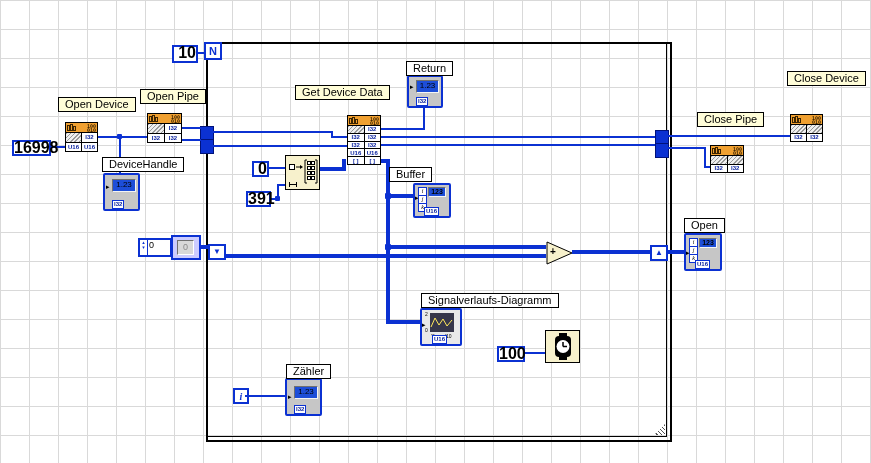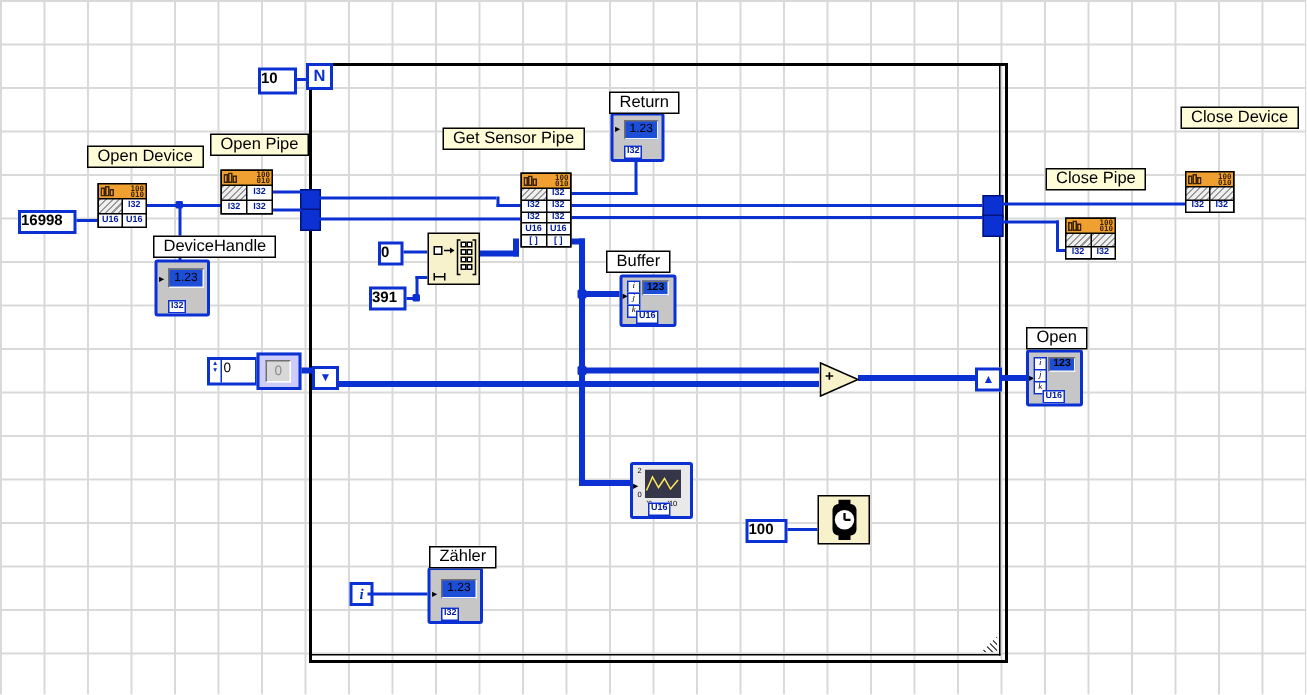--- a/index.html
+++ b/index.html
@@ -13,21 +13,21 @@
   .abs{position:absolute;}
   
   .wire{position:absolute;background:#0b31d2;}
   .dot{position:absolute;background:#0b31d2;border-radius:1px;}
   
   .lbl{position:absolute;border:1px solid #000;background:#fffdd8;color:#000;
        font-size:11px;line-height:13px;padding:0 6px;white-space:nowrap;}
   .lbl.white{background:#fff;}
   
   .const{position:absolute;border:2px solid #0b31d2;background:#fff;color:#000;
-         font-size:10px;font-weight:bold;text-align:left;line-height:11px;}
+         font-size:16px;font-weight:bold;text-align:right;line-height:11px;}
   
   .loop{position:absolute;left:206px;top:42px;width:462px;height:396px;border:2px solid #000;}
   .loop::after{content:'';position:absolute;left:0;top:0;right:3px;bottom:3px;
                border-right:1px solid #000;border-bottom:1px solid #000;}
   .notch{position:absolute;right:5px;bottom:5px;width:11px;height:11px;
          background:repeating-linear-gradient(45deg,#fff 0 2px,#555 2px 3px);
          clip-path:polygon(100% 0,100% 100%,0 100%);}
   .tunnel{position:absolute;width:12px;height:13px;background:#0b31d2;border:1px solid #00127a;}
   .sr{position:absolute;width:14px;height:12px;border:2px solid #0b31d2;background:#fff;
       display:flex;align-items:center;justify-content:center;color:#0b31d2;font-size:8px;line-height:8px;}
@@ -342,22 +342,23 @@
       <rect width="24" height="19" fill="#36364a"></rect>
       <polyline points="1,14 5,5 9,12 13,6 17,13 22,7" stroke="#ffe85c" fill="none" stroke-width="1"></polyline>
     </svg>
     <div class="tinytxt" style="left:9px;top:24px">'0</div>
     <div class="tinytxt" style="left:23px;top:24px">'10</div>
     <div class="tab" style="left:10px;bottom:0px">U16</div>
   </div>
 
   <div class="lbl" style="left:58px;top:97px">Open Device</div>
   <div class="lbl" style="left:140px;top:89px">Open Pipe</div>
-  <div class="lbl" style="left:295px;top:85px">Get Sensor Pipe</div>
+  <div class="lbl" style="left:295px;top:85px">Get Device Data</div>
   <div class="lbl" style="left:697px;top:112px">Close Pipe</div>
   <div class="lbl" style="left:787px;top:71px">Close Device</div>
   <div class="lbl white" style="left:406px;top:61px">Return</div>
   <div class="lbl white" style="left:102px;top:157px">DeviceHandle</div>
-  <div class="lbl white" style="left:404px;top:167px">Buffer</div>
+  <div class="lbl white" style="left:389px;top:167px">Buffer</div>
   <div class="lbl white" style="left:684px;top:218px">Open</div>
   <div class="lbl white" style="left:286px;top:364px">Zähler</div>
+  <div class="lbl white" style="left:421px;top:293px">Signalverlaufs-Diagramm</div>
 
 </div>
 
 </body></html>

